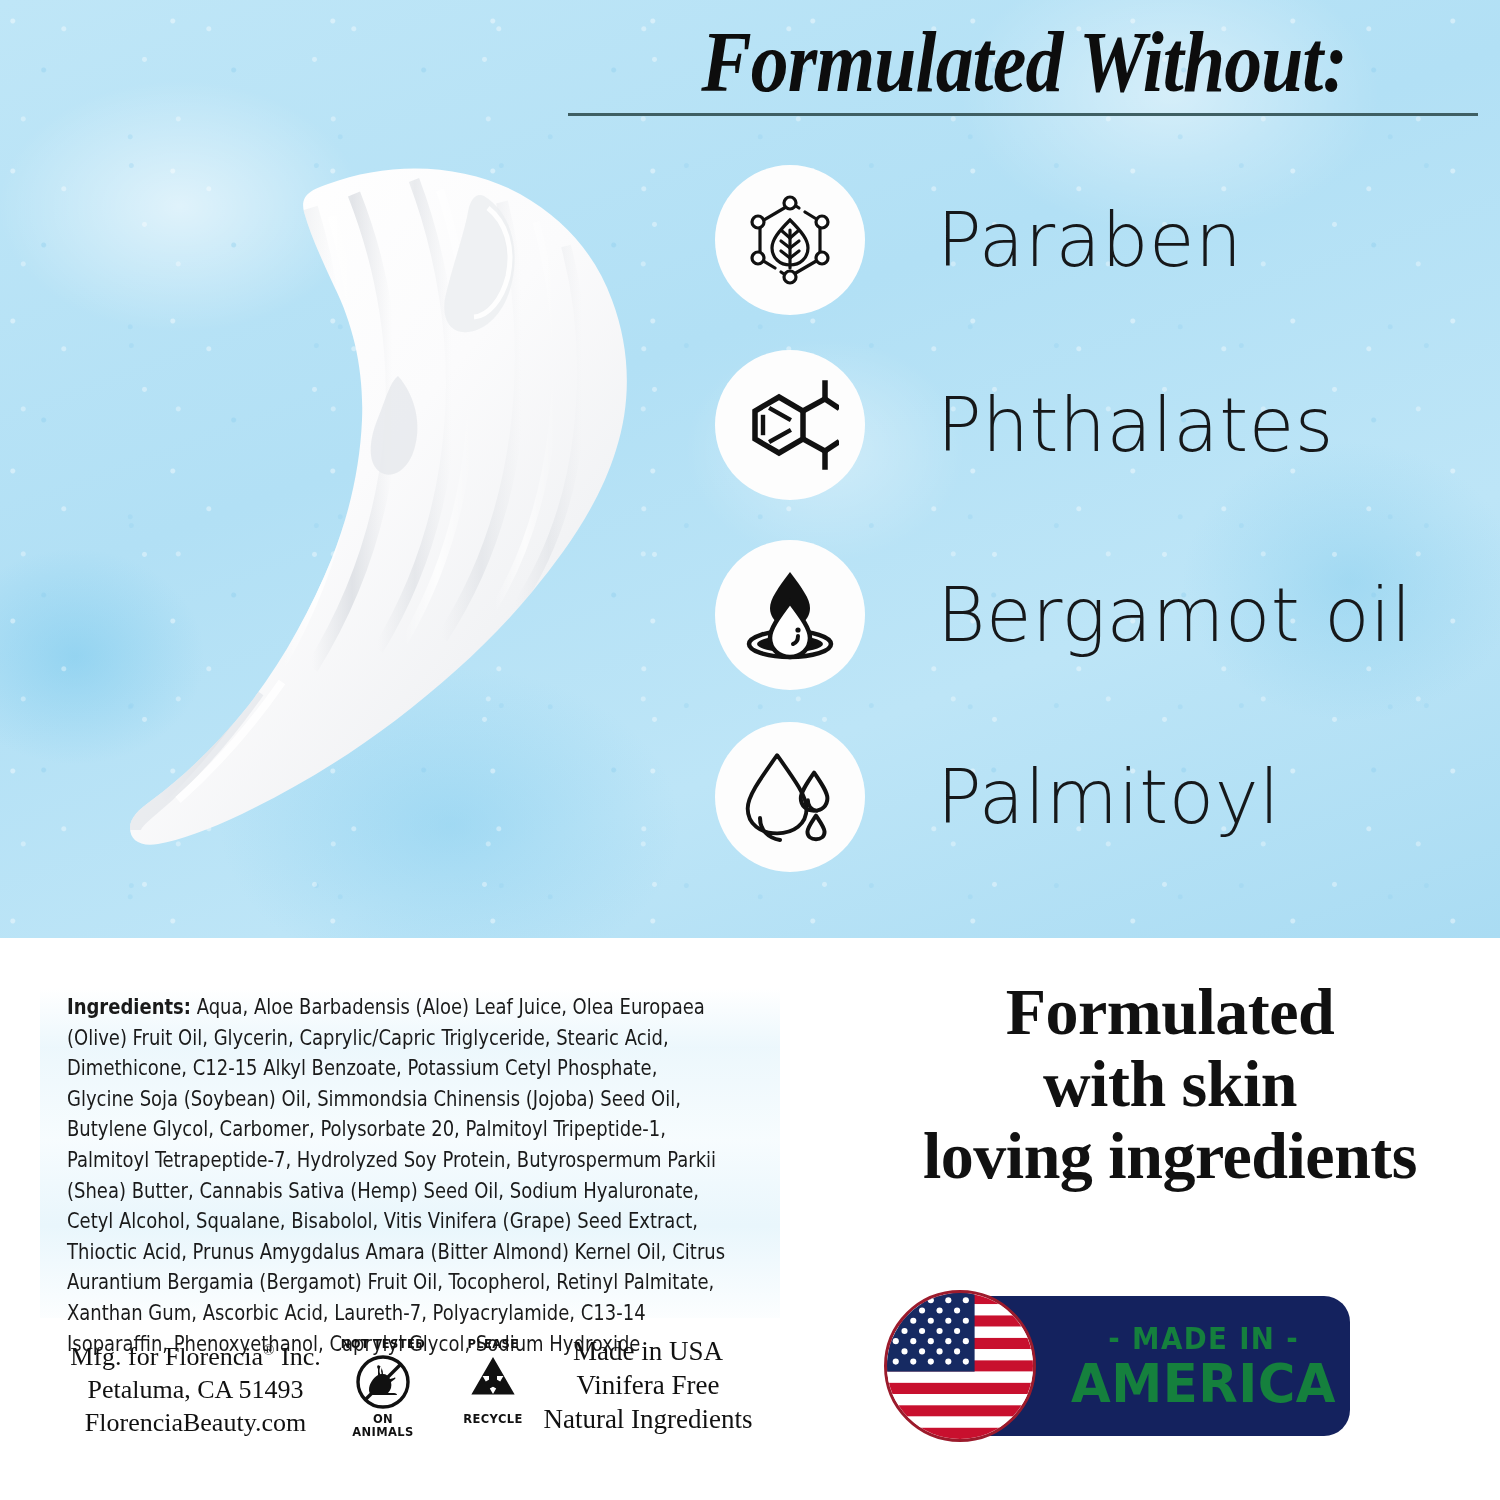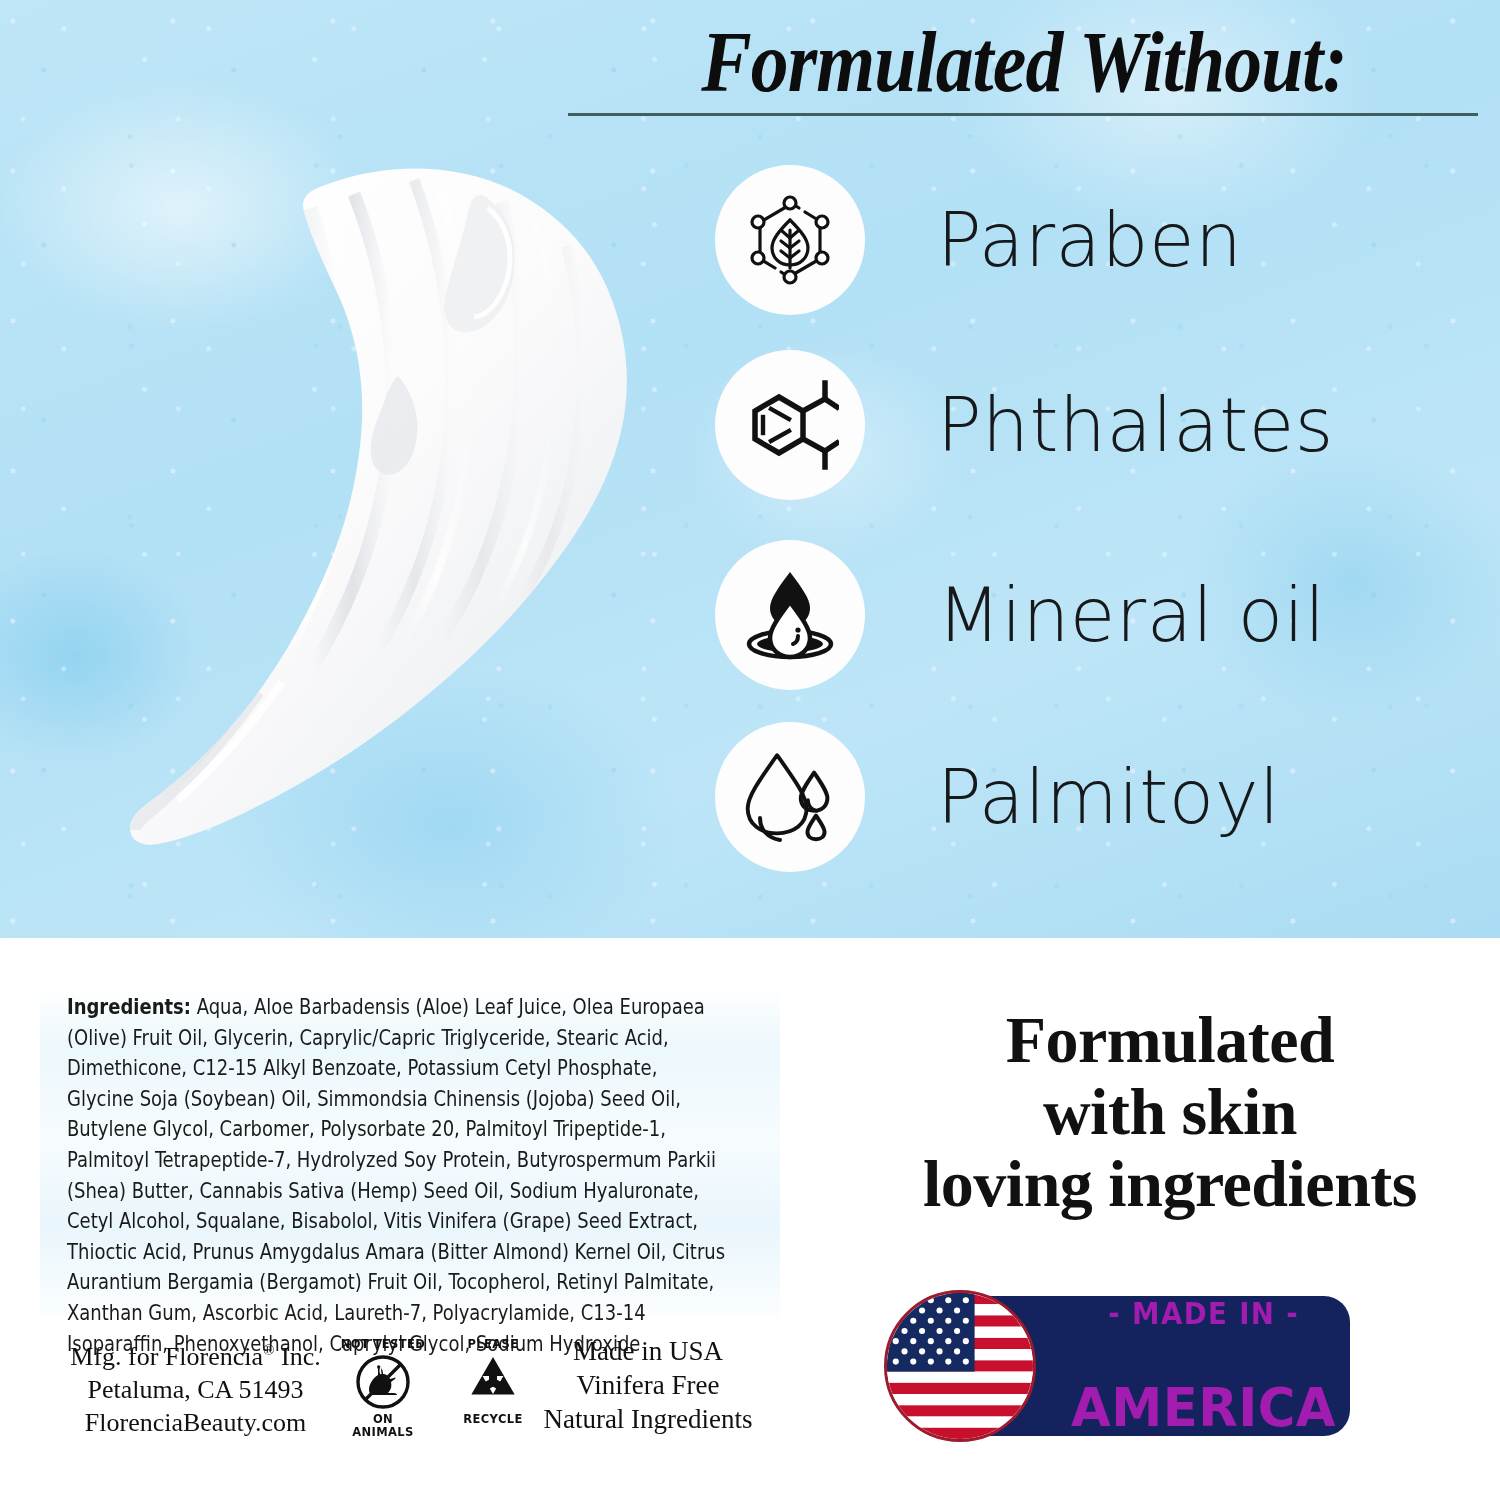--- a/index.html
+++ b/index.html
@@ -121,40 +121,40 @@
     position:absolute;left:468px;top:4px;width:280px;
     font-family:"Liberation Serif", serif;
     font-size:27px;line-height:34px;color:#111;text-align:center;
   }
 
   
   #formulated-heading{
     position:absolute;left:855px;top:38px;width:630px;
     font-family:"Liberation Serif", serif;
     font-weight:700;font-size:66px;line-height:72px;
-    color:#111;text-align:center;letter-spacing:-.5px;margin-top:28px;
+    color:#111;text-align:center;letter-spacing:-.5px;
   }
 
   #made-in-america{
     position:absolute;left:884px;top:352px;width:468px;height:152px;
   }
   #mia-plate{
     position:absolute;left:60px;top:6px;width:406px;height:140px;
     background:#14225e;border-radius:26px;
   }
   #mia-flag{
     position:absolute;left:0px;top:0px;width:152px;height:152px;border-radius:50%;
     overflow:hidden;border:3px solid #9c1b2c;box-sizing:border-box;
     background:#fff;
   }
   #mia-flag .stripes{position:absolute;inset:0;}
   #mia-text{
     position:absolute;left:175px;top:6px;width:290px;height:140px;
-    display:flex;flex-direction:column;align-items:center;justify-content:space-between;
-    color:#a21caf;
+    display:flex;flex-direction:column;align-items:center;justify-content:center;
+    color:#15803d;
   }
   #mia-line1{
     font-family:"DejaVu Sans", sans-serif;font-weight:700;
     font-size:30px;letter-spacing:1.5px;transform:scaleX(.92);
   }
   #mia-line2{
     font-family:"DejaVu Sans", sans-serif;font-weight:700;
     font-size:54px;line-height:56px;letter-spacing:.5px;transform:scaleX(.95);
   }
 </style>
@@ -299,21 +299,21 @@
           <path d="M50,4 C62,20 70,31 70,40 C70,51 61,59 50,59 C39,59 30,51 30,40 C30,31 38,20 50,4 Z" fill="#111"></path>
 
           <ellipse cx="50" cy="76" rx="41" ry="13" fill="none" stroke="#111" stroke-width="4.5"></ellipse>
           <ellipse cx="50" cy="76" rx="33" ry="8" fill="#111"></ellipse>
 
           <path d="M50,34 C62,50 70,61 70,70 C70,81 61,89 50,89 C39,89 30,81 30,70 C30,61 38,50 50,34 Z" fill="#ffffff" stroke="#111" stroke-width="4.5"></path>
           <path d="M58,68 C58,72 56,75 53,76" stroke="#111" stroke-width="4" fill="none" stroke-linecap="round"></path>
           <circle cx="58" cy="62" r="2.6" fill="#111"></circle>
         </svg>
       </div>
-      <div class="benefit-label">Mineral oil</div>
+      <div class="benefit-label">Bergamot oil</div>
     </div>
 
     <div class="benefit-row" style="top:722px">
       <div class="icon-badge">
         <svg width="100" height="94" viewBox="0 0 100 94" xmlns="http://www.w3.org/2000/svg">
           <g fill="none" stroke="#111" stroke-width="4.2" stroke-linecap="round" stroke-linejoin="round">
 
             <path d="M36,10 C56,38 68,55 68,68 C68,85 54,95 36,95 C18,95 4,85 4,68 C4,55 16,38 36,10 Z" transform="translate(4,-4) scale(0.92)"></path>
             <path d="M20,68 C20,80 28,88 40,90" stroke-width="4"></path>
 

